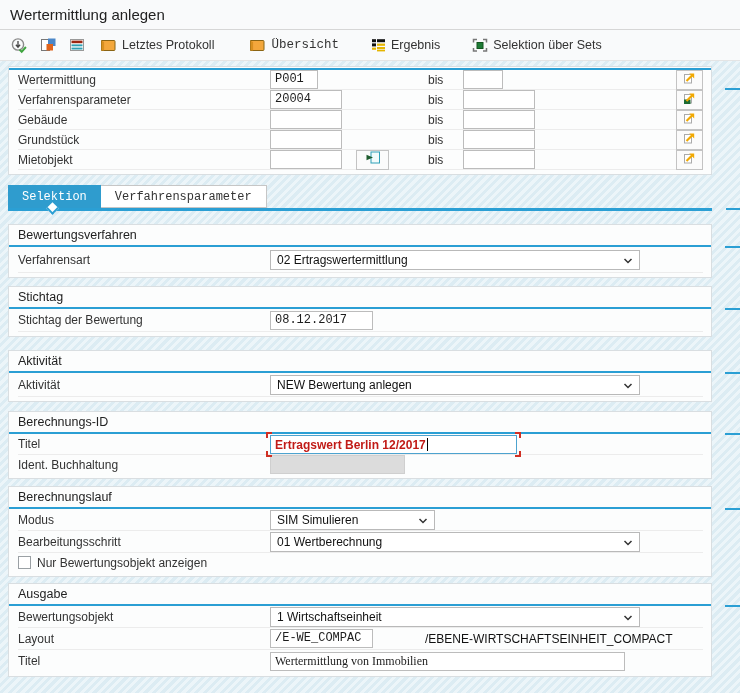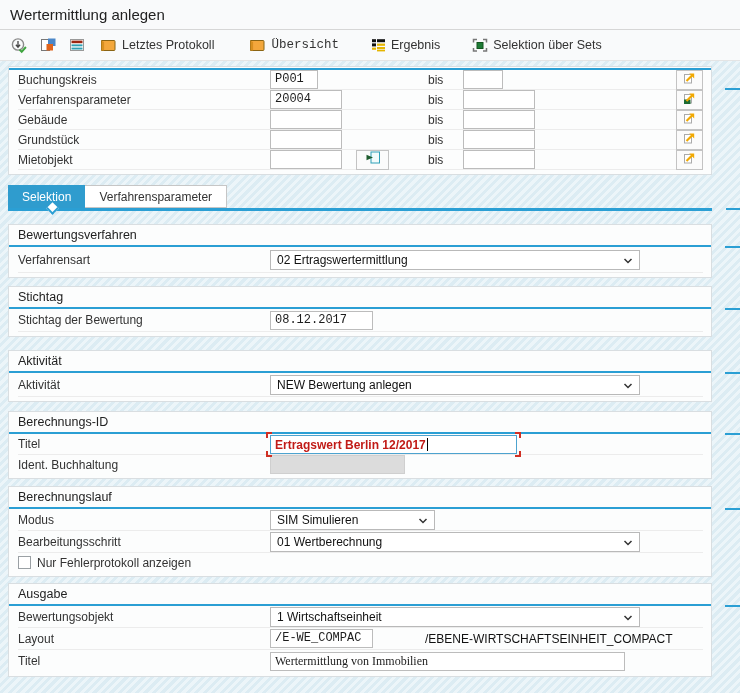--- a/index.html
+++ b/index.html
@@ -55,21 +55,21 @@
   .corner.tl{left:-4px;top:-3px;border-left-width:2px;border-top-width:2px;}
   .corner.tr{right:-4px;top:-3px;border-right-width:2px;border-top-width:2px;}
   .corner.bl{left:-4px;bottom:-3px;border-left-width:2px;border-bottom-width:2px;}
   .corner.br{right:-4px;bottom:-3px;border-right-width:2px;border-bottom-width:2px;}
   .field.disabled{background:#dcdcdc;border-color:#cfcfcf;}
   
   .cbox{width:13px;height:13px;border:1px solid #9aa0a4;background:#fff;flex:none;margin-right:6px;}
   .cblabel{font-size:12px;color:#333;}
   
   .tabsrow{display:flex;margin:10px 28px 0 8px;height:23px;}
-  .tab{display:flex;align-items:center;padding:0 14px;font-size:12px;cursor:default;}
+  .tab{display:flex;align-items:center;padding:0 14px;font-size:12px;cursor:default;font-family:Liberation Mono, monospace;}
   .tab.active{background:#2f9cce;color:#fff;}
   .tab.inactive{background:#fff;color:#333;border:1px solid #c6c6c6;border-left:none;text-align:right;}
   .tabline{position:relative;margin:0 28px 0 8px;height:3px;background:#2b9fd4;}
   .notch{position:absolute;left:40px;top:-4px;width:9px;height:9px;background:#fff;
     border-right:2px solid #2b9fd4;border-bottom:2px solid #2b9fd4;transform:rotate(45deg);}
   .tabline .edge-dash{top:0;}
   .layout-desc{font-size:12px;color:#111;margin-left:52px;white-space:nowrap;}
   
   #p-objekt{margin-top:5px;} #p-bewert{margin-top:13px;} #p-stich{margin-top:8px;}
   #p-aktiv{margin-top:13px;} #p-berid{margin-top:9px;} #p-blauf{margin-top:7px;}
@@ -152,21 +152,21 @@
     </span>
     <span>Selektion über Sets</span>
   </div>
 </div>
 
 <div class="panel" id="p-objekt">
   <div class="prule"></div>
   <div class="edge-dash"></div>
 
   <div class="frow">
-    <div class="flabel">Buchungskreis</div>
+    <div class="flabel">Wertermittlung</div>
     <div class="fcell">
         <div class="field w48">P001</div>
       </div>
     <div class="bis">bis</div>
     <div class="tocell">
         <div class="field w40"></div>
       </div>
     <div class="msbtn">
       <span>
         <svg width="15" height="15" viewBox="0 0 15 15">
@@ -365,21 +365,21 @@
       <span>01 Wertberechnung</span>
       <span>
         <svg width="10" height="6" viewBox="0 0 10 6">
             <path d="M1.5 1 L5 4.5 L8.5 1" stroke="#333" stroke-width="1.5" fill="none"></path>
           </svg>
       </span>
     </div>
   </div>
   <div class="frow h19 noline">
     <div class="cbox"></div>
-    <div class="cblabel">Nur Fehlerprotokoll anzeigen</div>
+    <div class="cblabel">Nur Bewertungsobjekt anzeigen</div>
   </div>
 </div>
 
 <div class="panel" id="p-ausg">
   <div class="ptitle">Ausgabe</div>
   <div class="prule"></div>
   <div class="edge-dash"></div>
   <div class="frow h22">
     <div class="flabel">Bewertungsobjekt</div>
     <div class="dd ddw">

